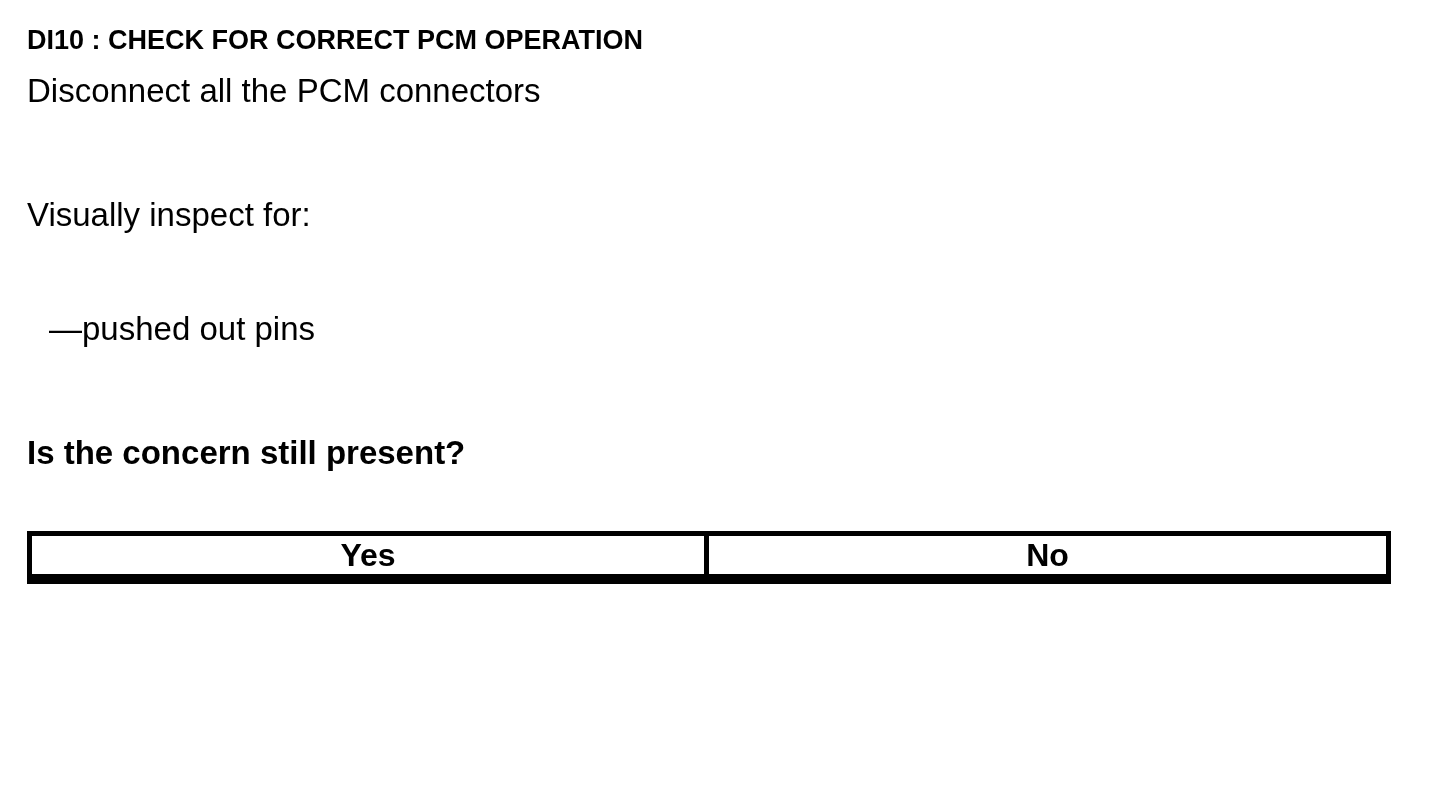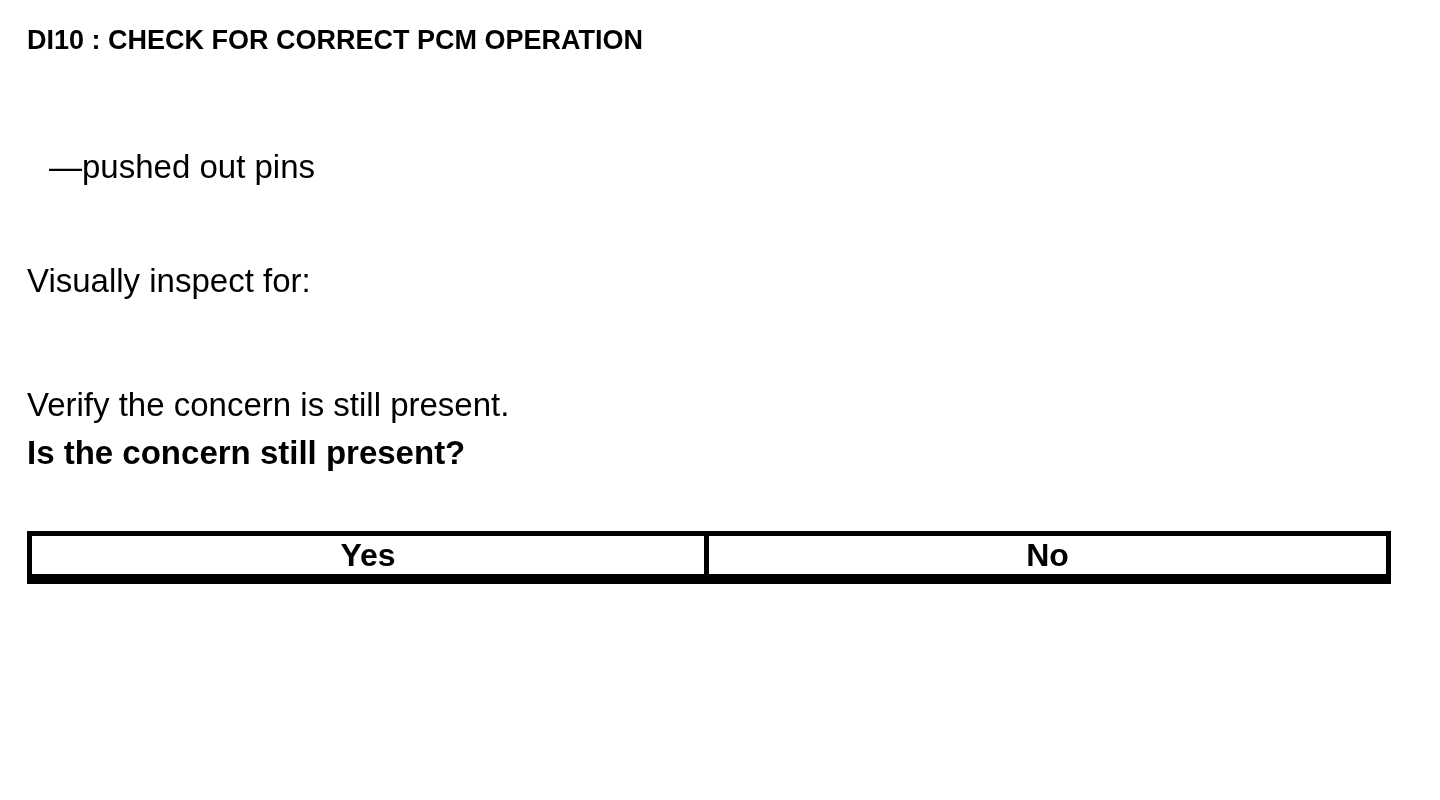--- a/index.html
+++ b/index.html
@@ -48,29 +48,29 @@
   }
   .th-yes { border-right: 5px solid #000; }
 </style>
 </head>
 <body>
 
 <div class="page">
 
   <h1 class="doc-title">DI10 : CHECK FOR CORRECT PCM OPERATION</h1>
 
+  <p class="para">Disconnect all the PCM connectors</p>
 
   <div class="para">
+    <div class="bline">Visually inspect for:</div>
     <div class="bline indent">—pushed out pins</div>
-    <div class="bline">Visually inspect for:</div>
   </div>
 
 
 
-  <p class="para">Verify the concern is still present.</p>
 
   <p class="para question">Is the concern still present?</p>
 
   <div class="ptable">
     <div class="th th-yes">Yes</div>
     <div class="th th-no">No</div>
 
   </div>
 
 </div>

